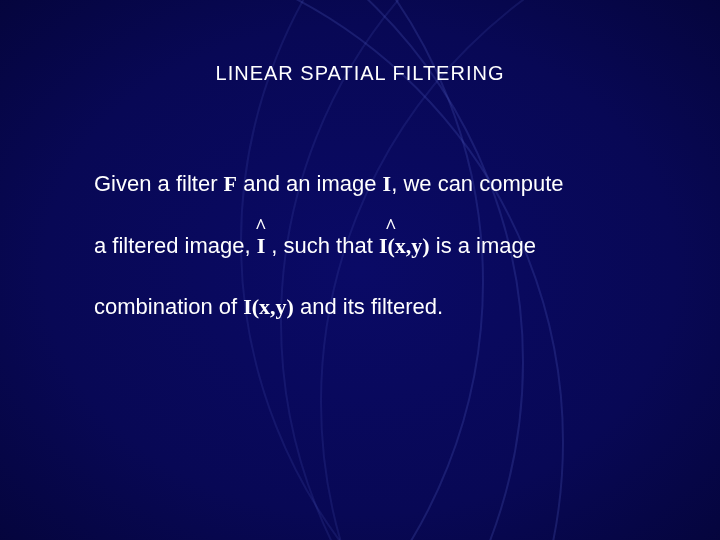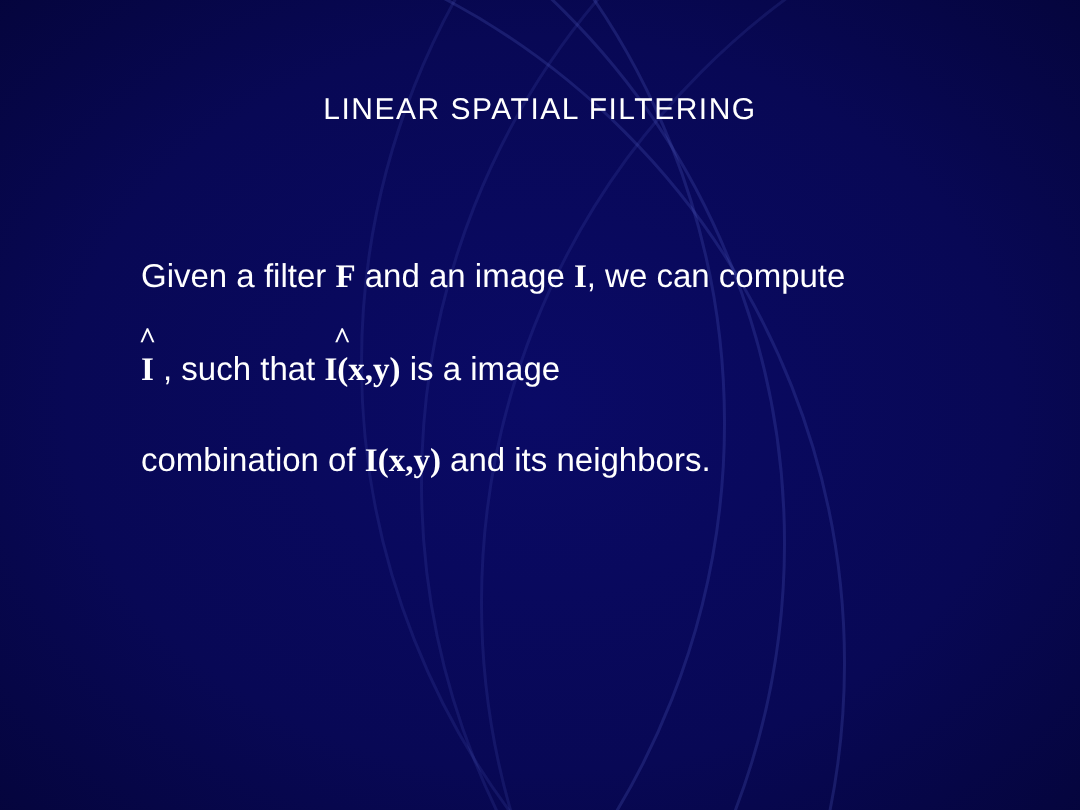--- a/index.html
+++ b/index.html
@@ -86,21 +86,21 @@
 
   <div class="title">LINEAR  SPATIAL FILTERING</div>
 
   <div class="body">
 
     <p class="para">
       <span>Given a filter </span><span class="serif-var">F</span><span> and an image </span><span class="serif-var">I</span><span>, we can compute</span>
     </p>
 
     <p class="para">
-      <span class="hat-wrap"><span class="hat-mark">^</span><span class="serif-var">I</span></span><span> , such that </span><span class="hat-wrap"><span class="hat-mark" style="left:6px;transform:none;">^</span><span class="serif-var">I(x,y)</span></span><span> is a image</span>
+      <span>a filtered image, </span><span class="hat-wrap"><span class="hat-mark">^</span><span class="serif-var">I</span></span><span> , such that </span><span class="hat-wrap"><span class="hat-mark" style="left:6px;transform:none;">^</span><span class="serif-var">I(x,y)</span></span><span> is a image</span>
     </p>
 
     <p class="para">
-      <span>combination of </span><span class="serif-var">I(x,y)</span><span> and its neighbors.</span>
+      <span>combination of </span><span class="serif-var">I(x,y)</span><span> and its filtered.</span>
     </p>
 
   </div>
 </div>
 
 </body></html>

